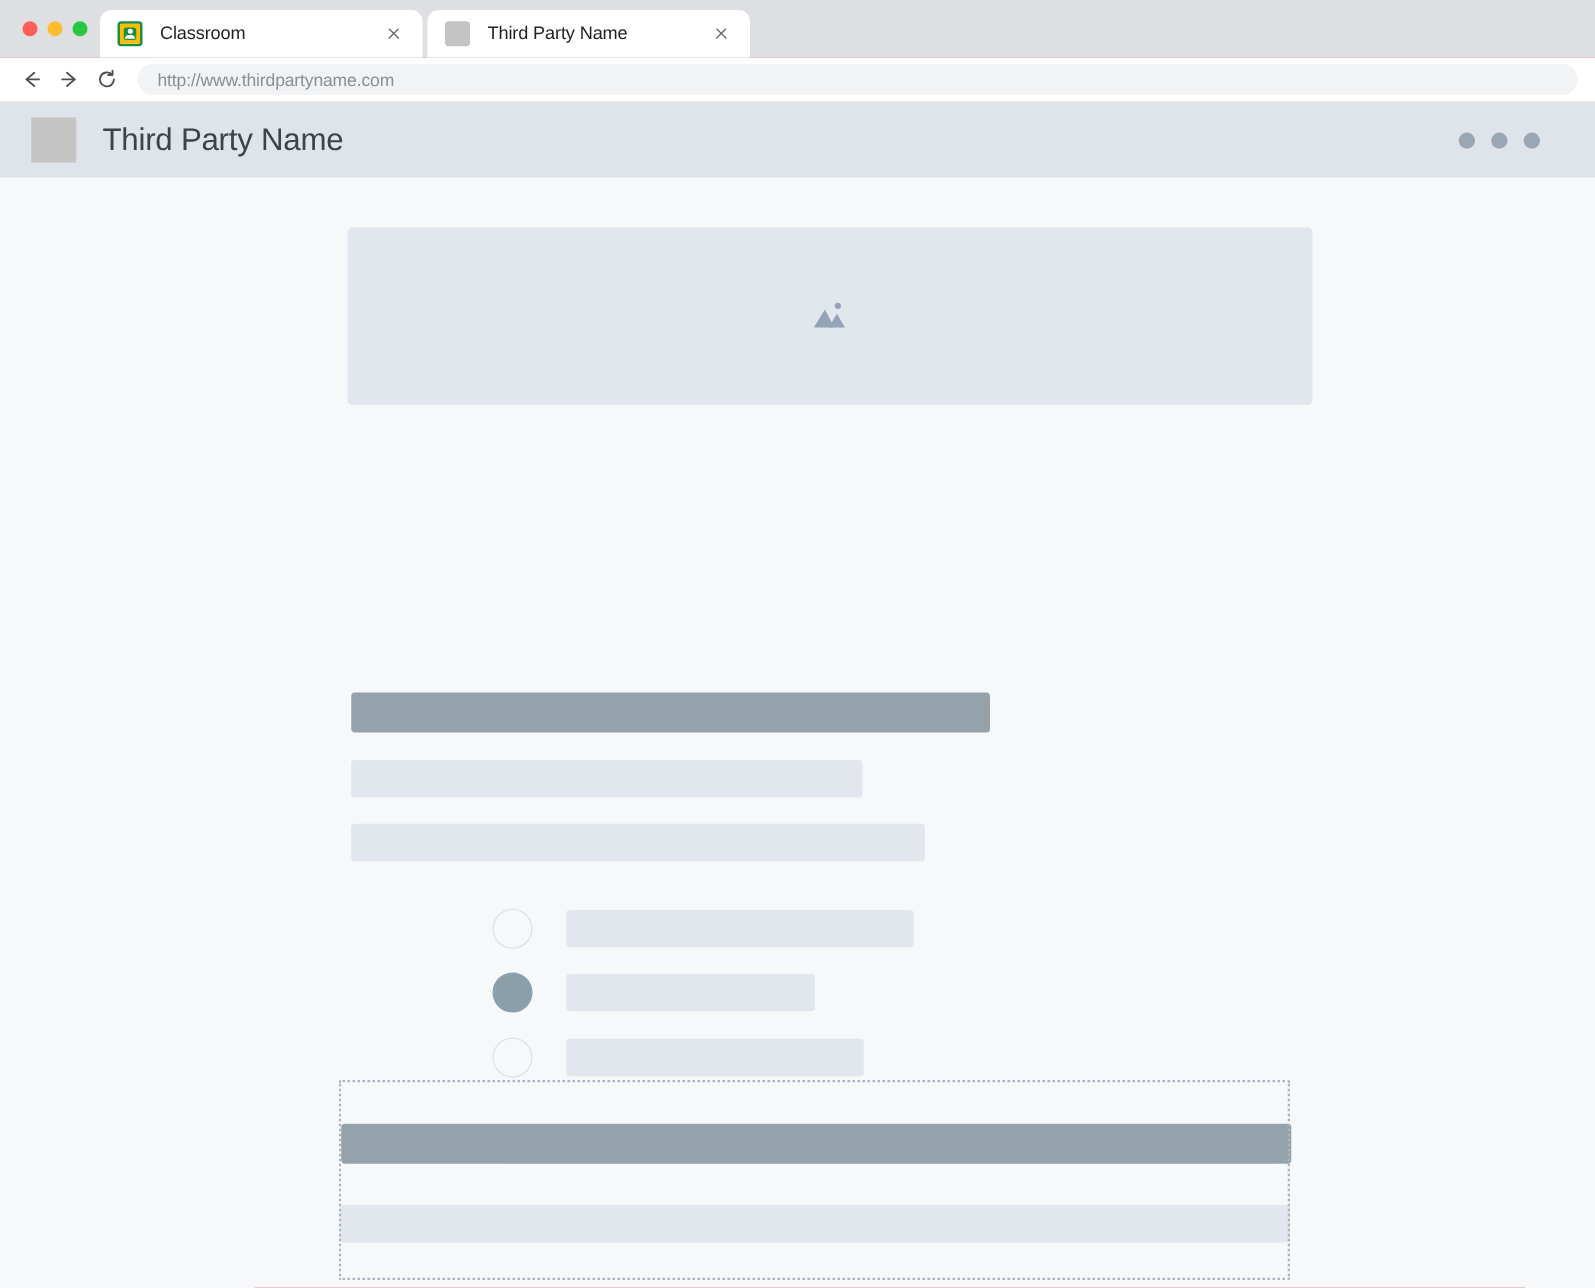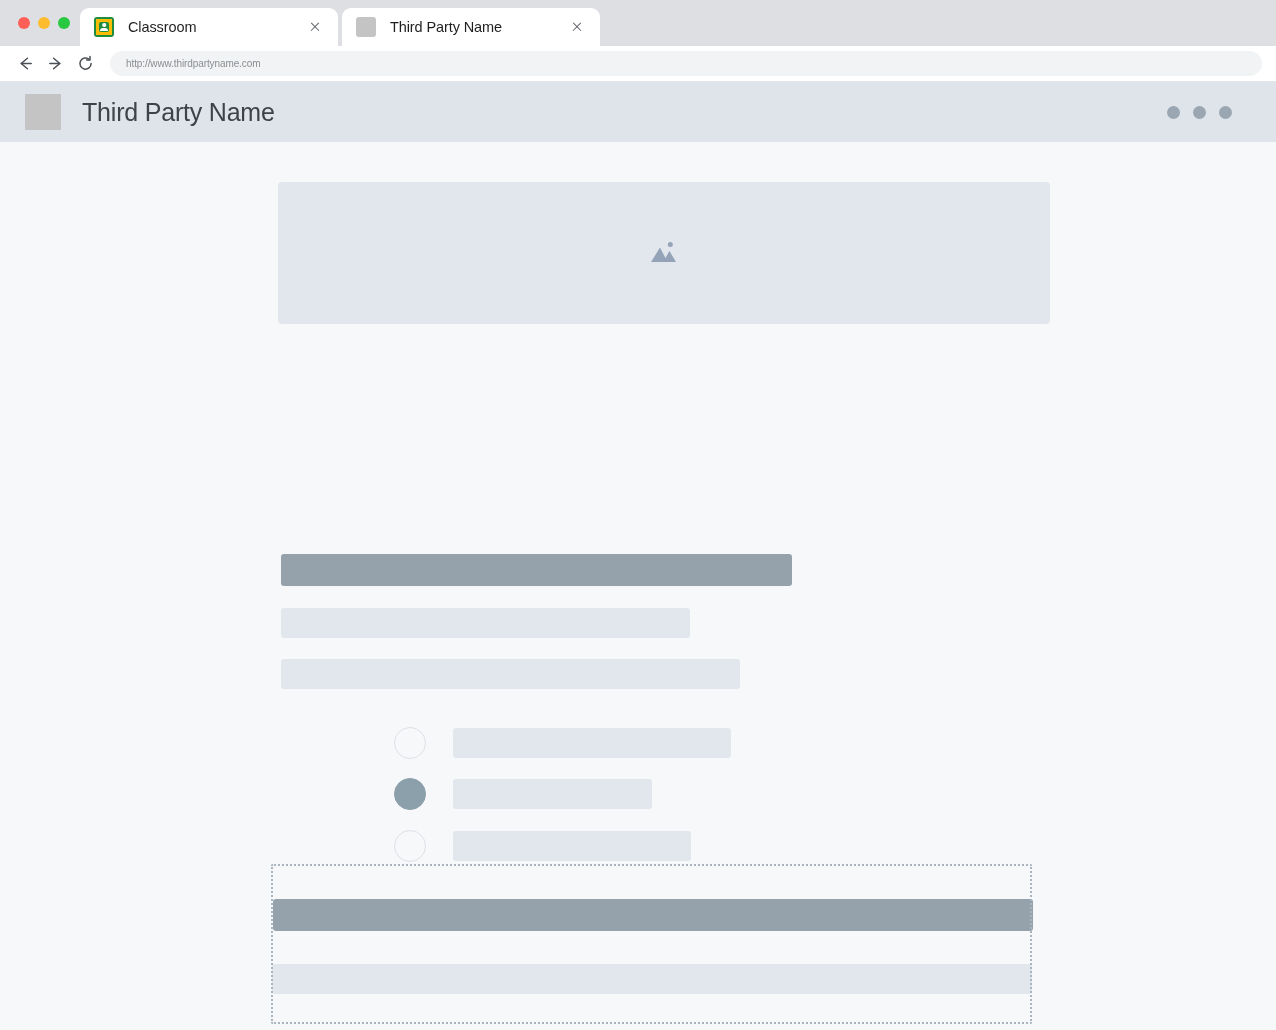--- a/index.html
+++ b/index.html
@@ -154,21 +154,21 @@
     height: 25px;
     background: #f1f3f4;
     border-radius: 13px;
     display: flex;
     align-items: center;
     padding: 0 16px;
     margin-left: 10px;
     cursor: text;
   }
   .urlbar-text {
-    font-size: 10px;
+    font-size: 14px;
     color: #8a8f94;
     letter-spacing: -0.1px;
     white-space: nowrap;
   }
 
   
   .viewport {
     flex: 1 1 auto;
     position: relative;
     background: #f6f8fa;

